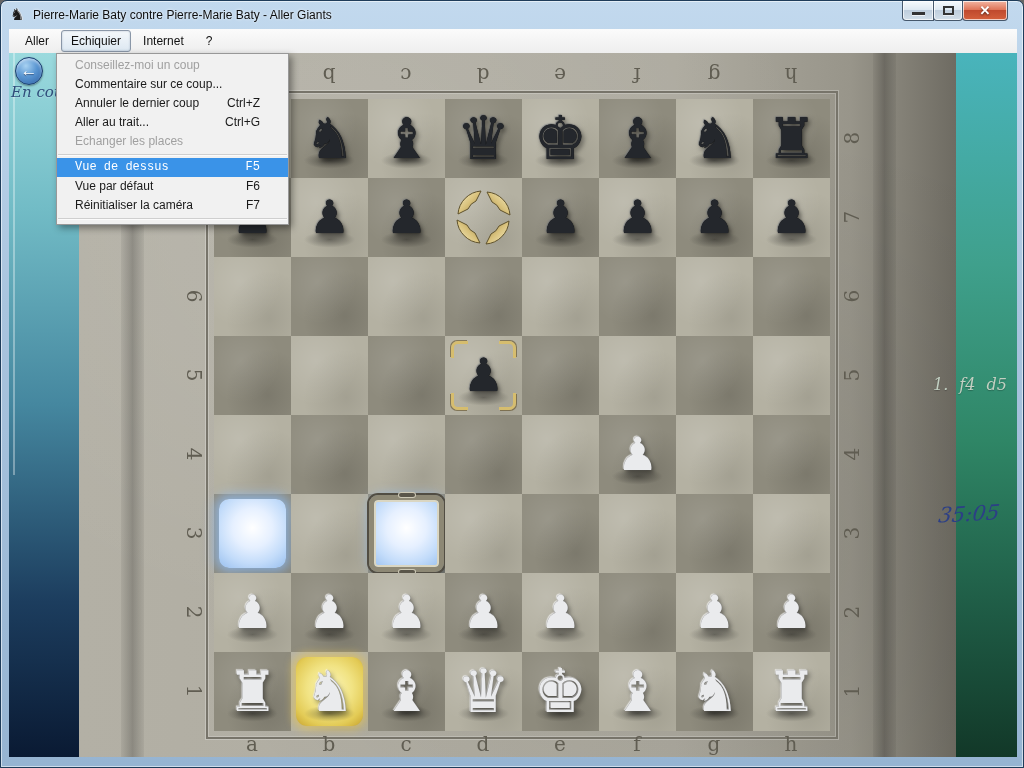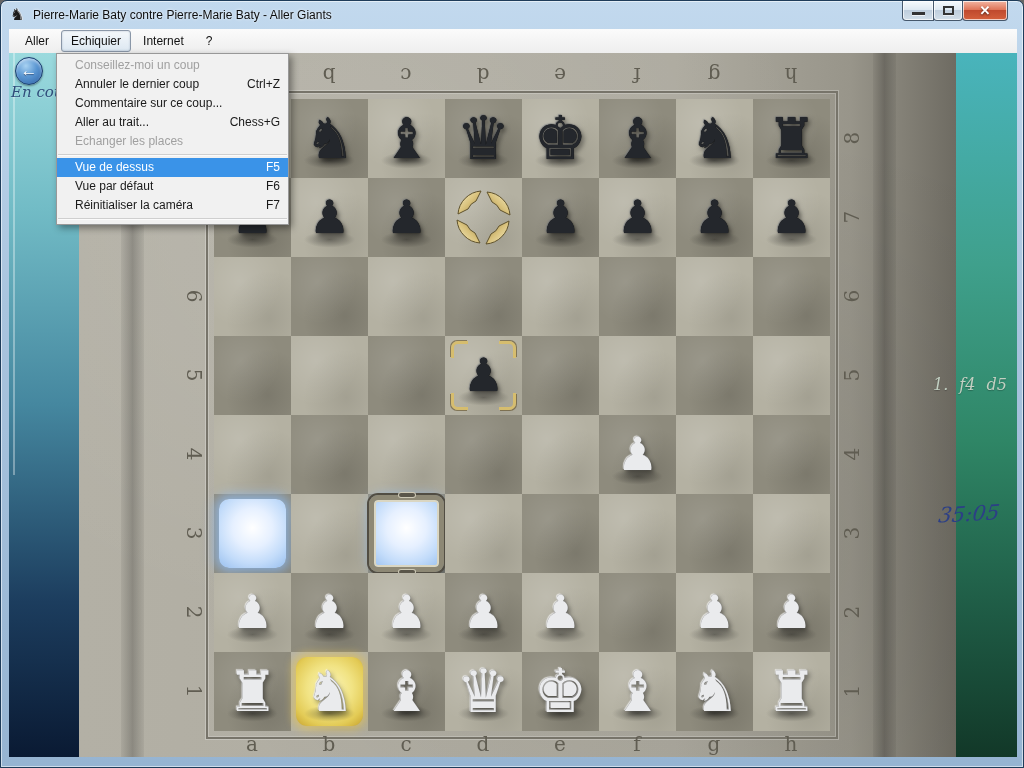--- a/index.html
+++ b/index.html
@@ -130,25 +130,25 @@
   .back-btn { position:absolute; left:6px; top:4px; width:28px; height:28px; border-radius:50%;
     background:radial-gradient(circle at 38% 30%, #a8d2f2 0%, #5a96d2 45%, #2c5fa2 100%);
     border:1px solid #1c3e6e; box-shadow:0 1px 2px rgba(0,0,0,.4), inset 0 2px 3px rgba(255,255,255,.55);
     color:#fff; font-size:17px; font-weight:bold; text-align:center; line-height:26px; z-index:6;
     text-shadow:0 1px 1px rgba(0,0,30,.5); }
 
   
   .menu { position:absolute; left:55px; top:52px; width:233px; background:#f1f1f1;
     border:1px solid #989898; box-shadow:3px 3px 7px rgba(0,0,0,.4); z-index:30;
     padding:2px 0; font-size:12px; color:#1a1a1a; }
-  .mi { height:19px; line-height:19px; padding:0 8px 0 18px; display:flex;
+  .mi { height:19px; line-height:19px; padding:0 28px 0 18px; display:flex;
     justify-content:space-between; white-space:nowrap; }
   .mi .mi-short { color:#1a1a1a; }
   .mi.disabled, .mi.disabled .mi-short { color:#a0a0a0; }
-  .mi.hilite { background:#3a93e8; color:#fff; }
+  .mi.hilite { background:#3a93e8; color:#fff;font-family:Liberation Mono, monospace; }
   .mi.hilite .mi-short { color:#fff; }
   .menu-sep { height:1px; background:#cfcfcf; margin:3px 1px; box-shadow:0 1px 0 #fbfbfb; }
 </style>
 </head>
 <body>
 
 <div class="window">
 
   <div class="titlebar">
     <span class="win-icon">♞</span>
@@ -351,30 +351,30 @@
     <div class="script-text movelist">1. f4 d5</div>
     <div class="script-text clock">35:05</div>
   </div>
 
   <div class="menu">
     <div class="mi disabled">
       <span>Conseillez-moi un coup</span>
       <span class="mi-short"></span>
     </div>
     <div class="mi">
+      <span>Commentaire sur ce coup...</span>
+      <span class="mi-short"></span>
+    </div>
+    <div class="mi">
       <span>Annuler le dernier coup</span>
       <span class="mi-short">Ctrl+Z</span>
     </div>
     <div class="mi">
-      <span>Commentaire sur ce coup...</span>
-      <span class="mi-short"></span>
-    </div>
-    <div class="mi">
       <span>Aller au trait...</span>
-      <span class="mi-short">Chess+G</span>
+      <span class="mi-short">Ctrl+G</span>
     </div>
     <div class="mi disabled">
       <span>Echanger les places</span>
       <span class="mi-short"></span>
     </div>
     <div class="menu-sep"></div>
     <div class="mi hilite">
       <span>Vue de dessus</span>
       <span class="mi-short">F5</span>
     </div>

